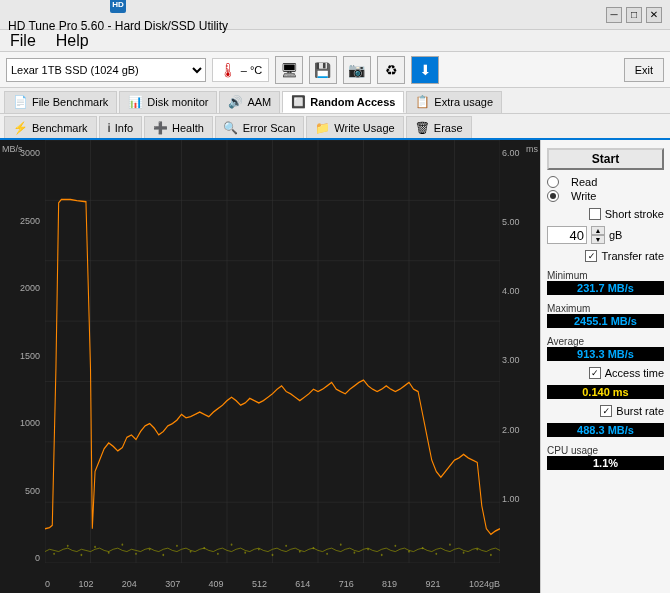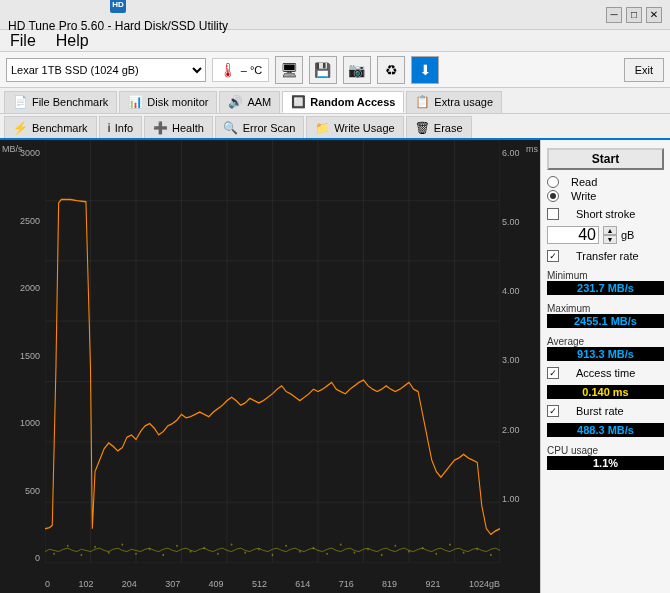--- a/index.html
+++ b/index.html
@@ -43,25 +43,25 @@
     
     .right-panel { width: 130px; background: #f5f5f5; border-left: 1px solid #ccc; padding: 8px 6px; display: flex; flex-direction: column; gap: 6px; }
     
     .start-btn { width: 100%; height: 22px; background: #e8e8e8; border: 2px outset #ccc; cursor: pointer; font-size: 12px; font-weight: bold; }
     
     .radio-group { display: flex; flex-direction: column; gap: 2px; }
     .radio-item { display: flex; align-items: center; gap: 12px; font-size: 11px; cursor: pointer; }
     .radio-circle { width: 12px; height: 12px; border-radius: 50%; border: 1px solid #666; background: white; display: flex; align-items: center; justify-content: center; }
     .radio-circle.selected::after { content: ''; width: 6px; height: 6px; border-radius: 50%; background: #333; }
     
-    .checkbox-item { display: flex; align-items: center; gap: 17px; font-size: 11px; cursor: pointer; }
+    .checkbox-item { display: flex; align-items: center; gap: 4px; font-size: 11px; cursor: pointer; justify-content: flex-end; }
     .checkbox-box { width: 12px; height: 12px; border: 1px solid #666; background: white; display: flex; align-items: center; justify-content: center; font-size: 9px; }
     
     .short-stroke-row { display: flex; align-items: center; gap: 4px; font-size: 11px; }
-    .short-stroke-input { width: 52px; height: 18px; border: 1px solid #aaa; font-size: 16px; text-align: right; padding: 0 2px; }
+    .short-stroke-input { width: 40px; height: 18px; border: 1px solid #aaa; font-size: 13px; text-align: right; padding: 0 2px; }
     .spinner { display: flex; flex-direction: column; }
     .spin-btn { width: 14px; height: 9px; border: 1px solid #aaa; background: #e8e8e8; cursor: pointer; font-size: 7px; display: flex; align-items: center; justify-content: center; line-height: 1; }
     
     .stat-label { font-size: 10px; color: #333; margin-top: 2px; }
     .stat-value { background: black; color: #00aaff; font-size: 11px; font-weight: bold; padding: 1px 4px; text-align: center; width: 100%; }
     .stat-value.yellow { color: #ffdd00; }
     .stat-value.white { color: white; }
     
     
     .x-axis-labels { display: flex; justify-content: space-between; position: absolute; bottom: 4px; left: 45px; right: 40px; font-size: 9px; color: #aaa; }

